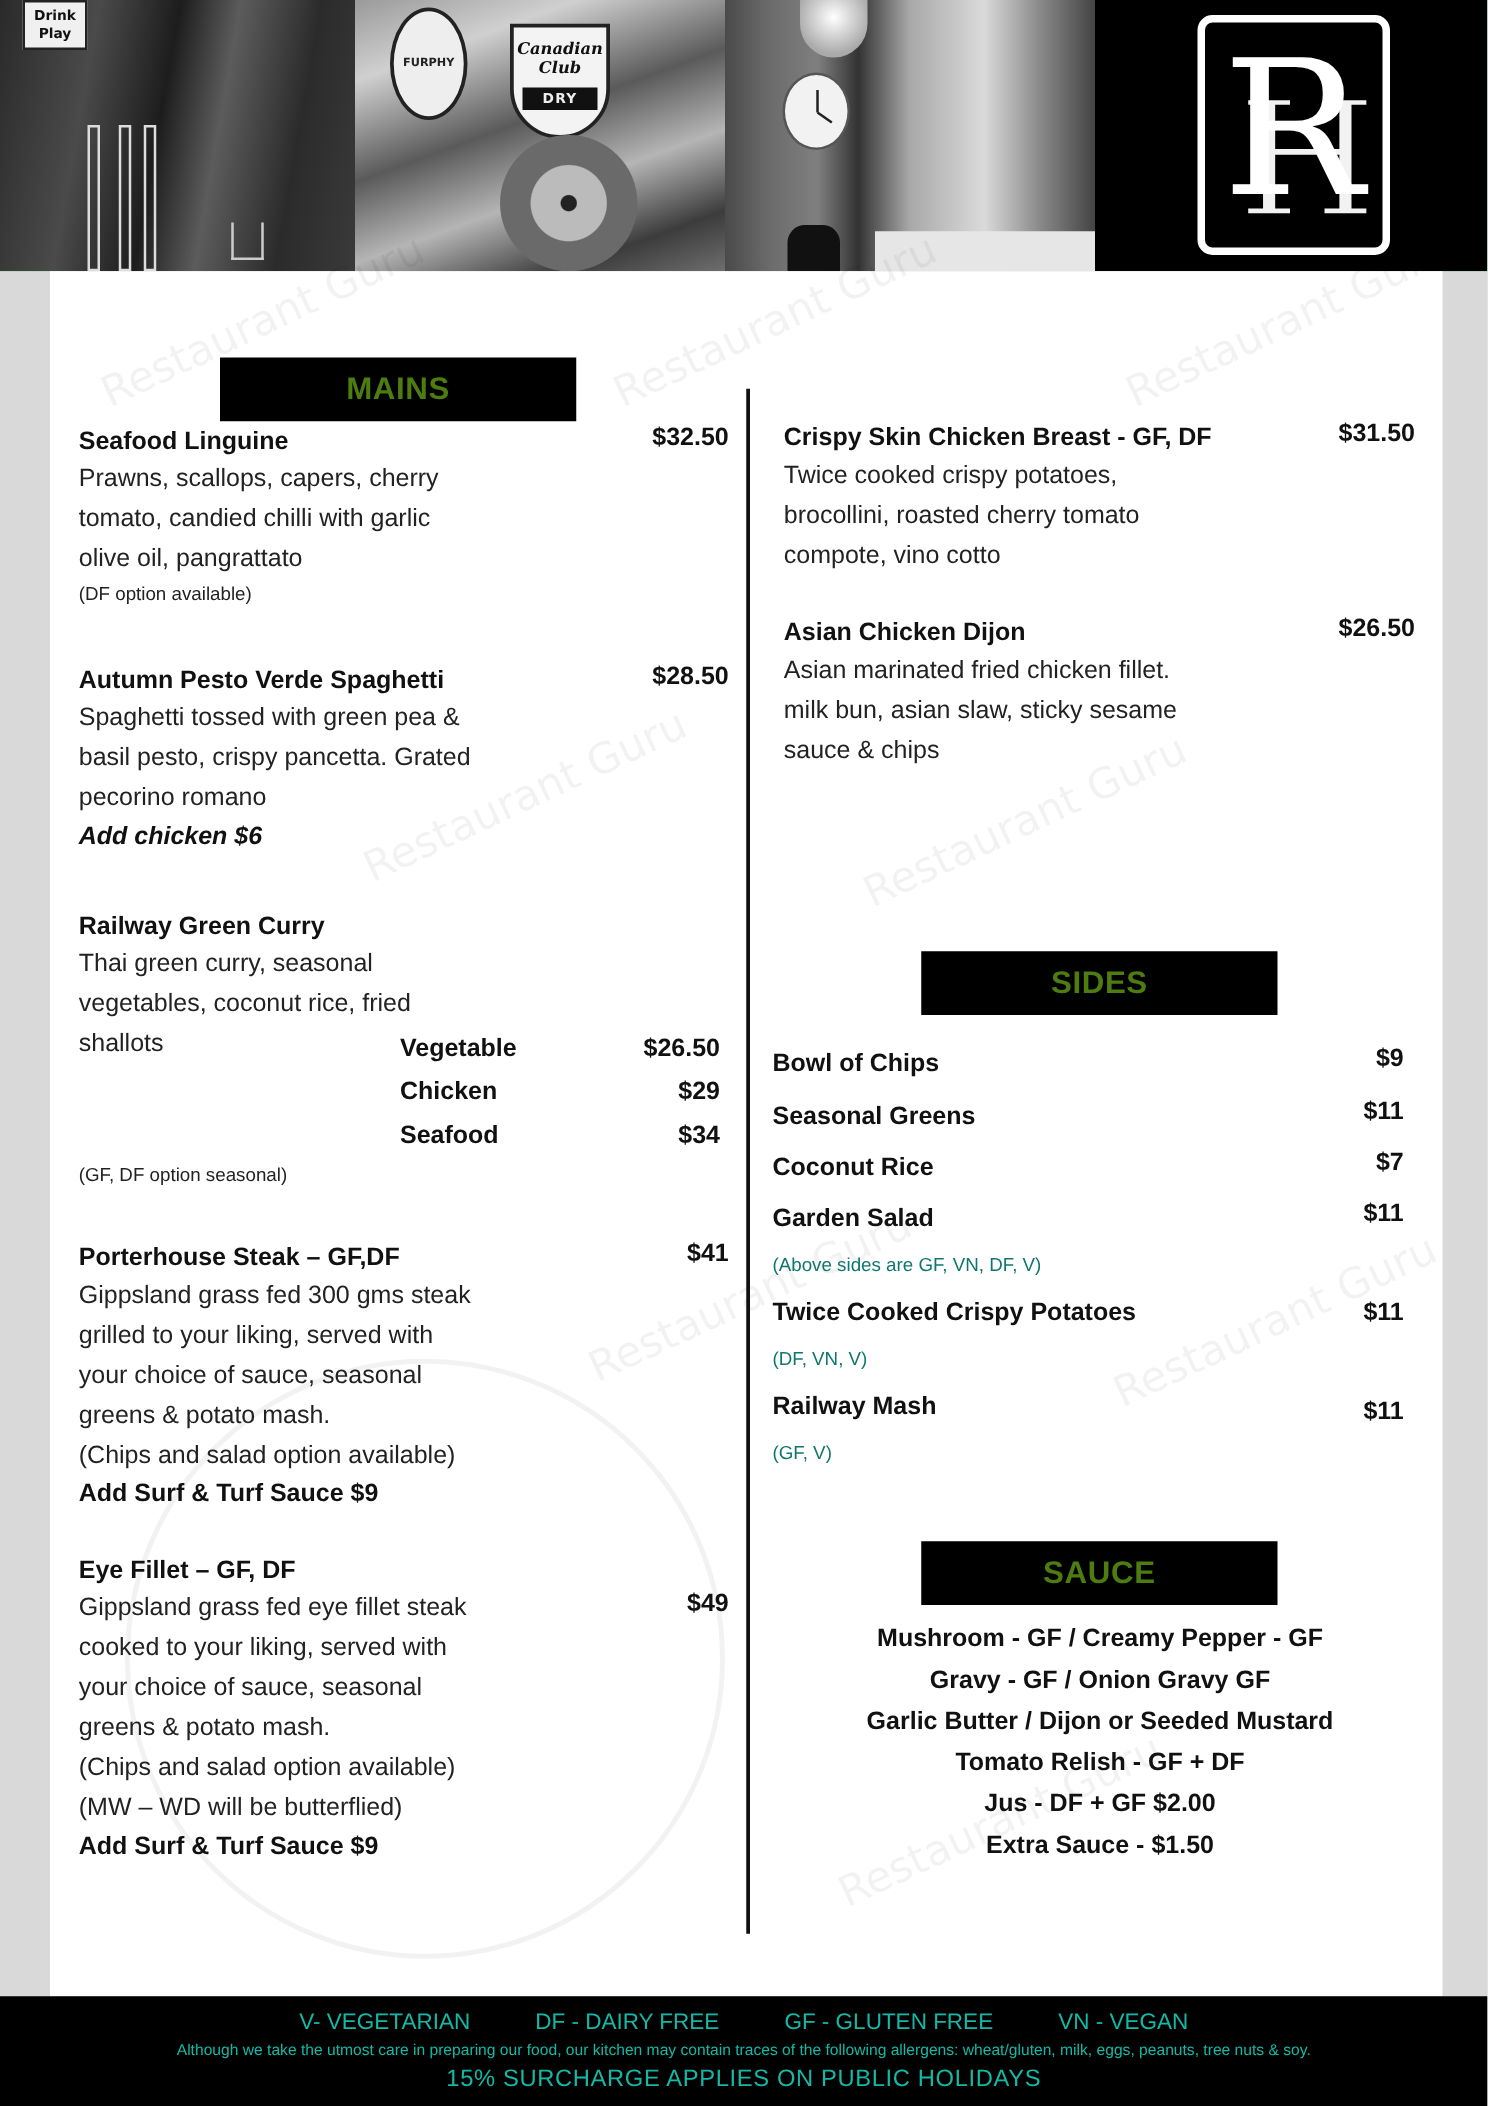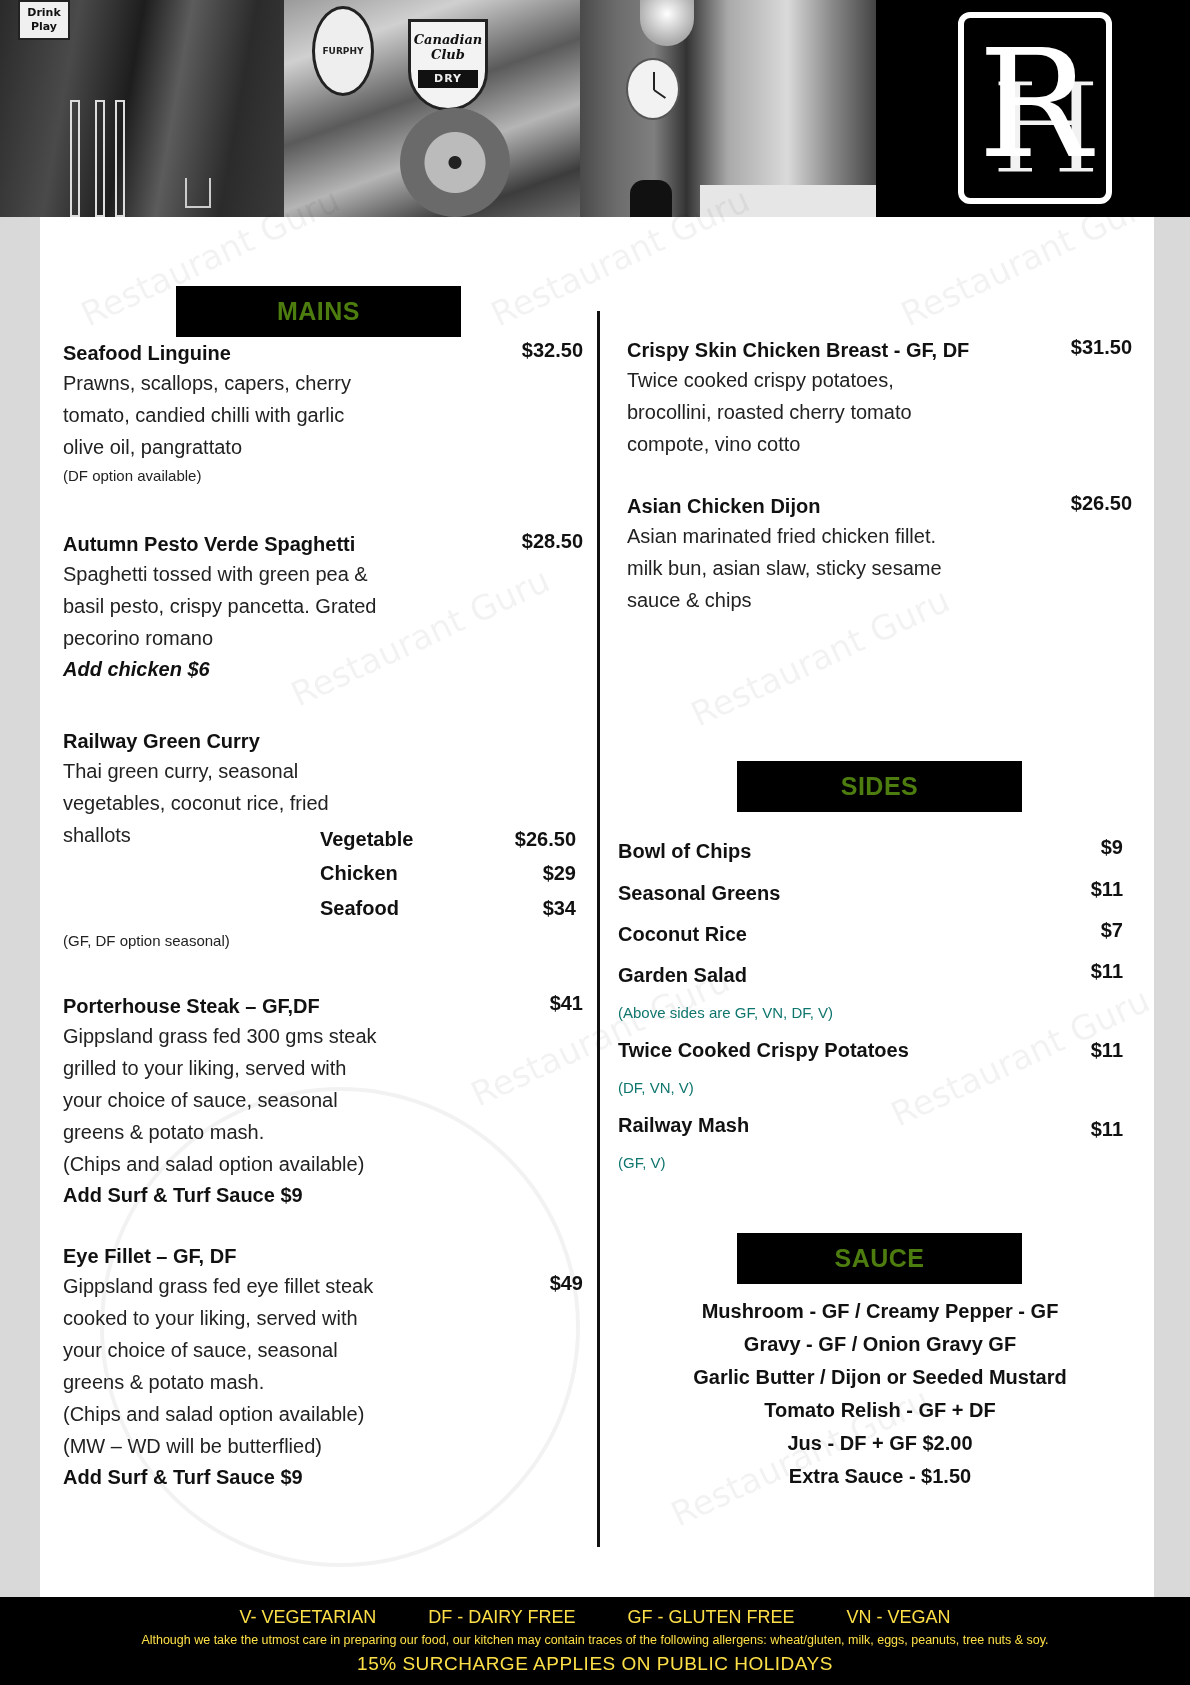--- a/index.html
+++ b/index.html
@@ -54,21 +54,21 @@
   .variant-row { position: absolute; left: 320px; width: 256px; font: bold 20px "Liberation Sans", sans-serif; color: #111; }
   .variant-row .vp { position: absolute; right: 0; top: 0; }
 
   .side-row { position: absolute; left: 618px; width: 505px; font: bold 20px "Liberation Sans", sans-serif; color: #111; }
   .side-row .sp { position: absolute; right: 0; top: -4px; }
   .side-note { position: absolute; left: 618px; font: 15px "Liberation Sans", sans-serif; color: #0f766e; }
 
   .sauce-list { position: absolute; left: 610px; top: 1295px; width: 540px; text-align: center; font: bold 20px "Liberation Sans", sans-serif; color: #111; line-height: 33px; }
 
   
-  .footer { position: absolute; left: 0; top: 1597px; width: 1190px; height: 88px; background: #000; color: #fde047; text-align: center; }
+  .footer { position: absolute; left: 0; top: 1597px; width: 1190px; height: 88px; background: #000; color: #14b8a6; text-align: center; }
   .legend { display: flex; justify-content: center; gap: 52px; padding-top: 10px; font: 18px "Liberation Sans", sans-serif; letter-spacing: 0; }
   .allergen { font: 12.5px "Liberation Sans", sans-serif; margin-top: 5px; }
   .surcharge { font: 19px "Liberation Sans", sans-serif; margin-top: 6px; letter-spacing: 0.5px; }
 </style>
 </head>
 <body>
 
 <div class="header-strip">
   <div class="photo photo-1">
     <div class="sign-drinkplay">

